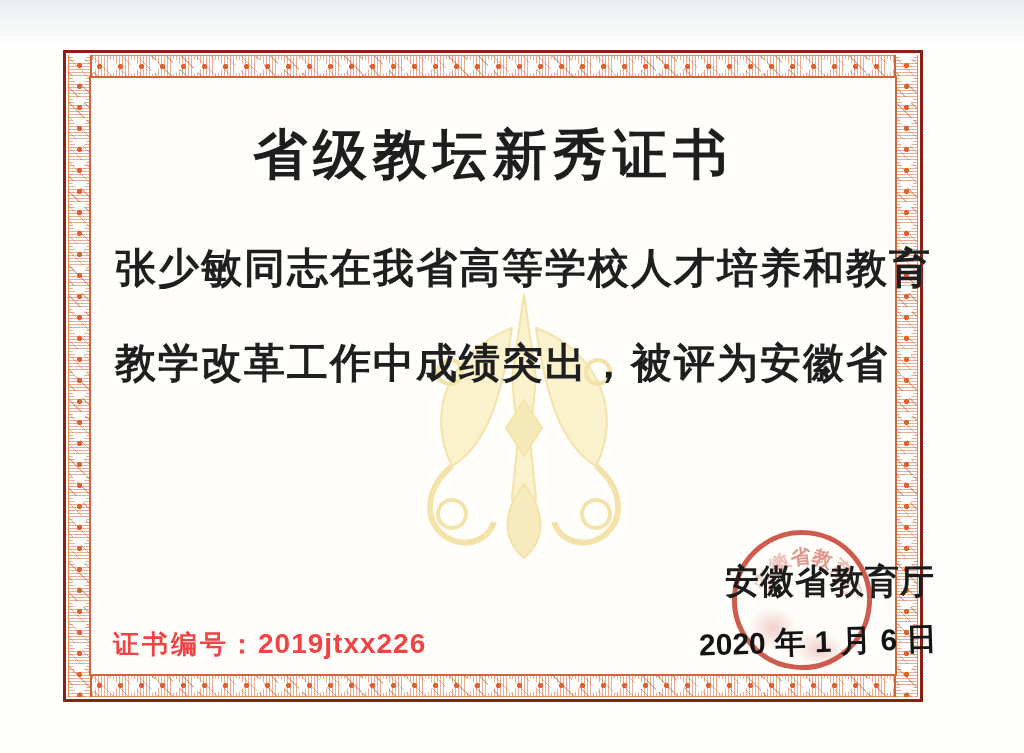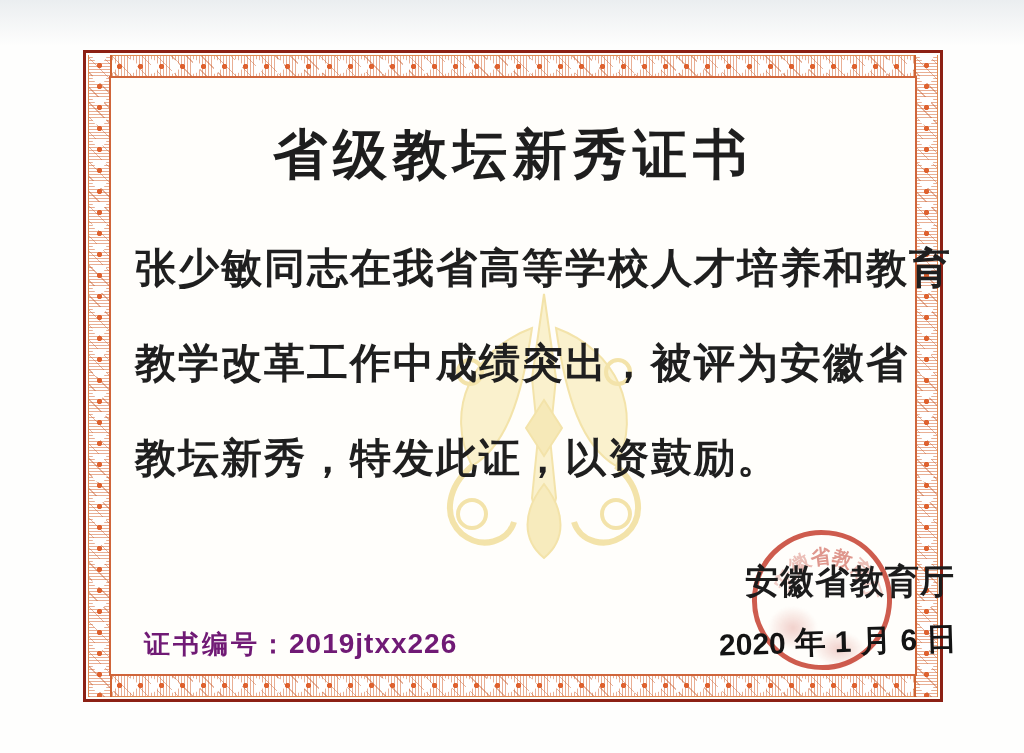--- a/index.html
+++ b/index.html
@@ -10,21 +10,21 @@
   }
   .scan{position:absolute;inset:0;background:#fefefd;}
   .scan::before{ 
     content:"";position:absolute;top:0;left:0;right:0;height:46px;
     background:linear-gradient(180deg,rgba(190,200,210,.30),rgba(190,200,210,0));
     pointer-events:none;
   }
   
   .frame{
     position:absolute;left:63px;top:50px;width:860px;height:652px;
-    box-sizing:border-box;border:3px solid #8c2014;background:#fffefb;margin-left:20px;
+    box-sizing:border-box;border:3px solid #8c2014;background:#fffefb;
   }
   .band{position:absolute;background-color:#fff;}
   .band-h{
     left:2px;right:2px;height:21px;
     border-top:1px solid #e08a50;border-bottom:2px solid #cf6434;
     background-image:
       radial-gradient(circle at 10.5px 50%, rgba(221,90,37,.95) 2.2px, rgba(221,90,37,0) 3px),
       radial-gradient(circle at 0 50%, #ffffff 6.8px, rgba(255,255,255,0) 7.6px),
       repeating-linear-gradient(45deg, rgba(200,92,45,.45) 0 1px, rgba(255,255,255,0) 1px 10.5px),
       repeating-linear-gradient(90deg, rgba(214,108,60,.55) 0 1px, rgba(255,255,255,0) 1px 3px);
@@ -66,21 +66,21 @@
     font-size:34px;font-weight:700;letter-spacing:1px;color:#1c1c1c;white-space:nowrap;text-align:center;
   }
   .date{
     position:absolute;left:633px;top:568px;z-index:2;
     font-size:31px;font-weight:600;color:#141414;white-space:nowrap;
     transform:rotate(-1.6deg);
   }
   .date span{margin-right:9px;}
   .date .num{font-family:"Liberation Sans","DejaVu Sans",sans-serif;font-weight:700;font-size:30px;}
   .certno{
-    position:absolute;left:58px;top:574px;z-index:2;white-space:nowrap;color:#701a75;
+    position:absolute;left:47px;top:574px;z-index:2;white-space:nowrap;color:#ef4444;
   }
   .certno-label{font-size:26px;font-weight:600;letter-spacing:3px;}
   .certno-value{font-family:"Liberation Sans","DejaVu Sans",sans-serif;font-size:28px;font-weight:700;letter-spacing:1px;}
 
   
   .seal{
     position:absolute;left:666px;top:477px;width:140px;height:140px;z-index:1;
     border:5px solid rgba(192,46,30,.78);border-radius:50%;
     box-sizing:border-box;transform:rotate(6deg);
   }
@@ -128,21 +128,20 @@
         <circle cx="264" cy="84" r="12" fill="none" stroke-width="4"></circle>
         <path d="M190 196 C168 224 168 252 190 270 C212 252 212 224 190 196 Z" fill="#f6e7ae"></path>
       </g>
     </svg>
 
     <h1 class="title">省级教坛新秀证书</h1>
 
     <div class="bodytext">
       <p>张少敏同志在我省高等学校人才培养和教育</p>
       <p>教学改革工作中成绩突出，被评为安徽省</p>
-      <p>教坛新秀，特发此证，以资鼓励。</p>
     </div>
 
     <div class="seal">
       <span class="seal-char sc0">安</span>
       <span class="seal-char sc1">徽</span>
       <span class="seal-char sc2">省</span>
       <span class="seal-char sc3">教</span>
       <span class="seal-char sc4">育</span>
       <span class="seal-char sc5">厅</span>
     </div>

